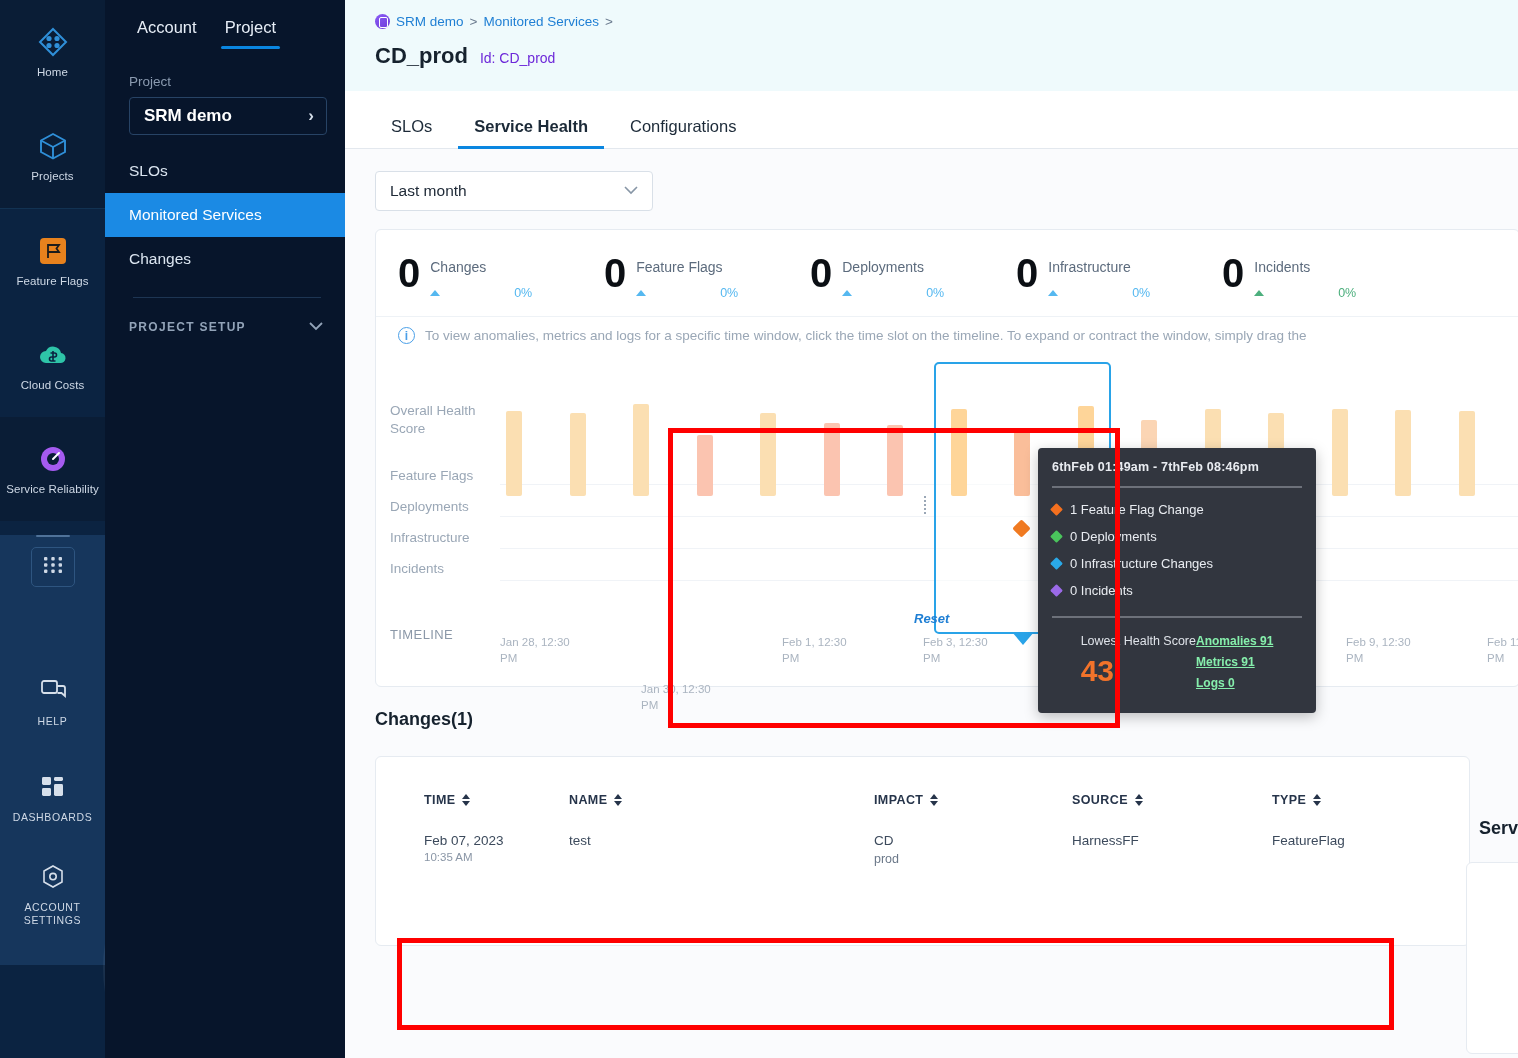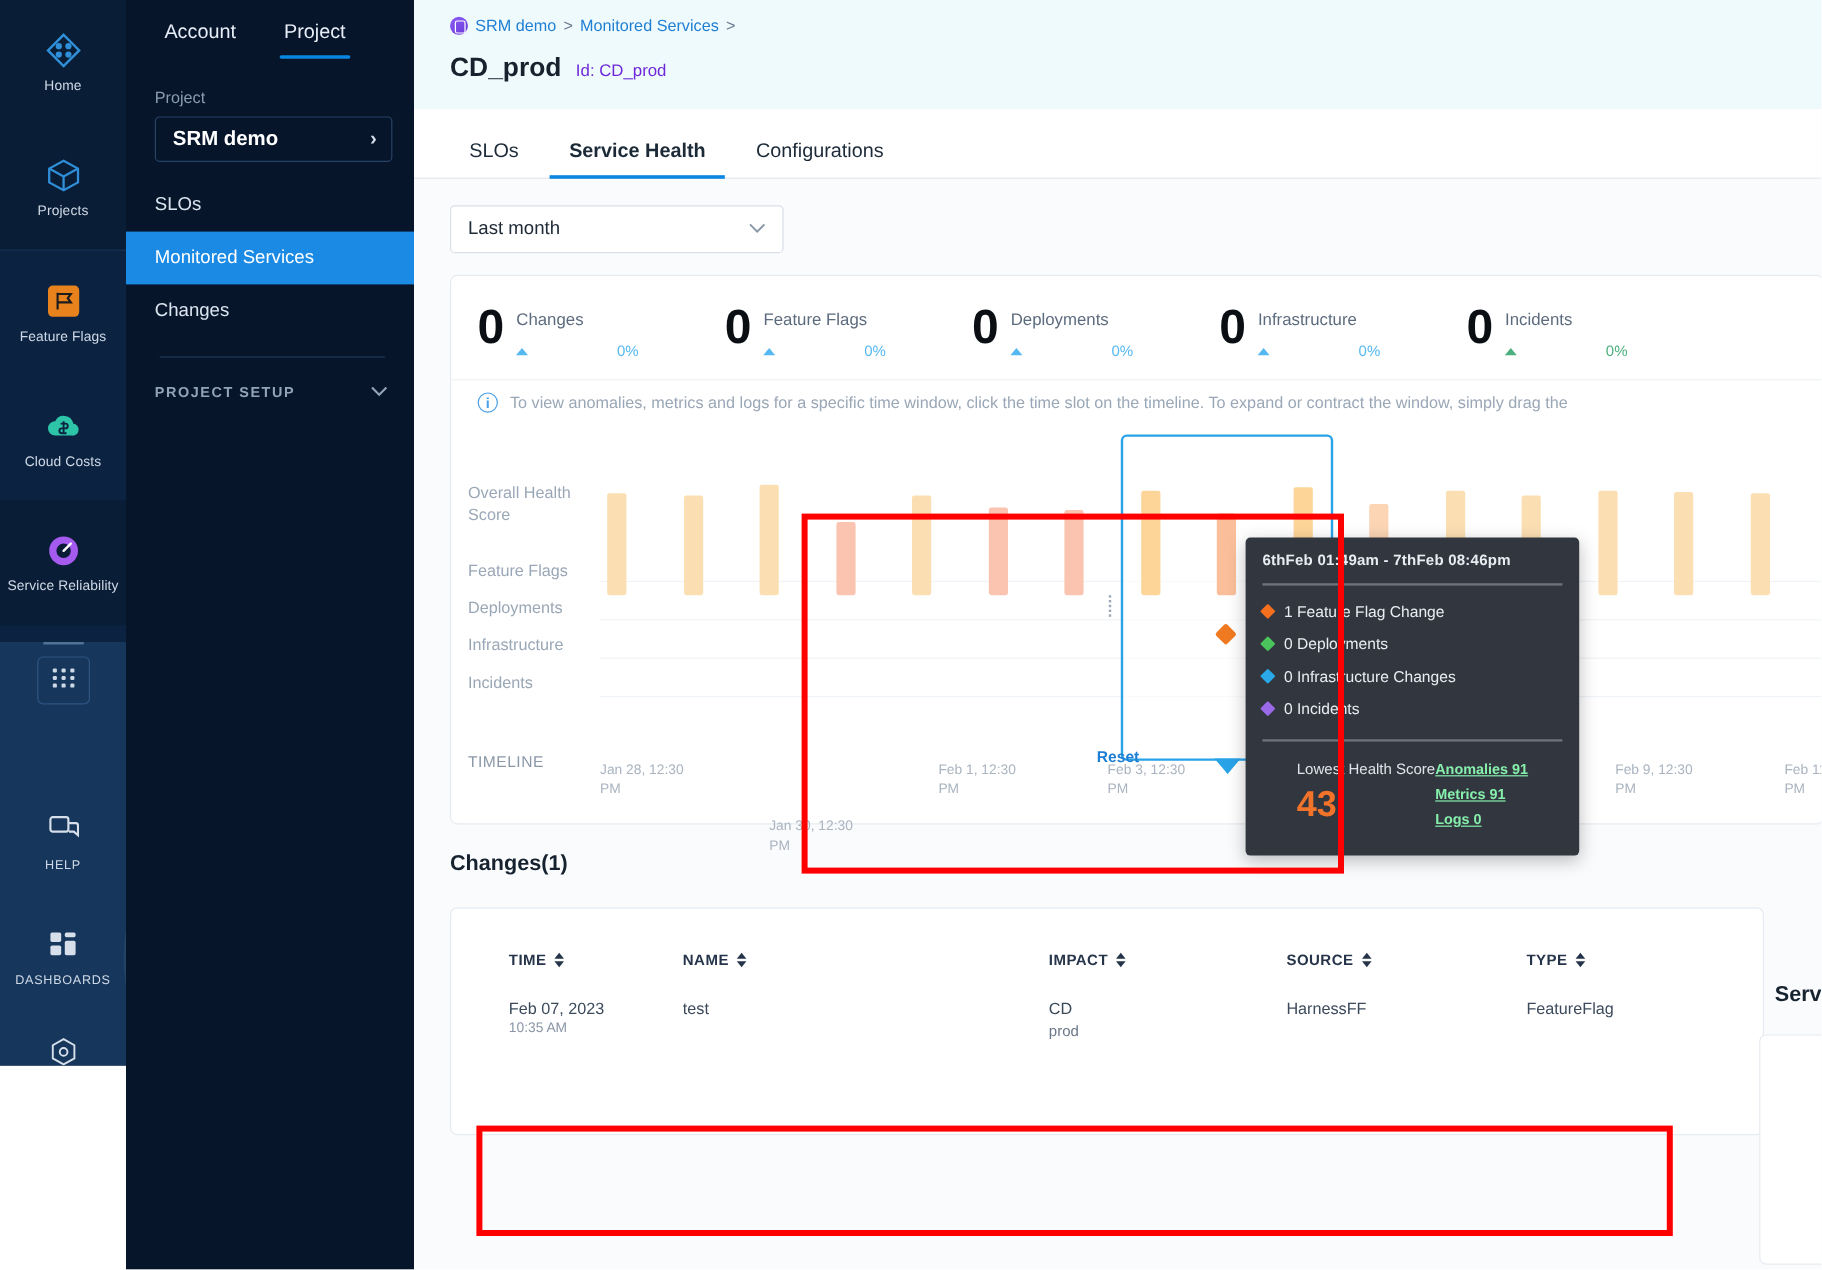--- a/index.html
+++ b/index.html
@@ -6,21 +6,21 @@
   html, body {
     width: 1518px; height: 1058px;
     font-family: "Liberation Sans", sans-serif;
     background: #ffffff;
     overflow: hidden;
   }
   .app { position: relative; width: 1518px; height: 1058px; display: flex; }
 
   
   .rail {
-    width: 105px; height: 888px;
+    width: 105px; height: 1058px;
     background: #0b2341;
     position: relative;
     flex: 0 0 105px;
     overflow: hidden;
   }
   .rail-bg-check {
     position: absolute; left: 100px; bottom: -60px;
     width: 300px; height: 300px;
     opacity: .06; pointer-events: none;
   }
@@ -40,21 +40,21 @@
     border: 1px solid #2e5580; border-radius: 5px;
     display:flex; align-items:center; justify-content:center;
   }
   .rail-item.small { height: 96px; font-size: 10.5px; letter-spacing:.6px; }
 
   
   .nav {
     width: 240px; flex: 0 0 240px; height: 1058px;
     background: #07152b; position: relative;
   }
-  .nav-tabs { display: flex; gap: 12px; padding: 10px 0 0 18px; }
+  .nav-tabs { display: flex; gap: 0; padding: 10px 0 0 18px; }
   .nav-tab {
     color: #e7eef7; font-size: 16.5px; padding: 8px 14px 12px;
     position: relative;
   }
   .nav-tab.active::after {
     content:""; position:absolute; left: 10px; right: 10px; bottom: 0;
     height: 3px; background: #0a86e0; border-radius: 2px;
   }
   .nav-label { color: #8b9bb0; font-size: 13.5px; padding: 25px 0 8px 24px; }
   .proj-select {
@@ -514,21 +514,21 @@
         <div class="axis" id="axis">
             <div class="tick" style="left: 0px;">Jan 28, 12:30 PM</div>
             <div class="tick" style="left: 141px; margin-top: 47px;">Jan 30, 12:30 PM</div>
             <div class="tick" style="left: 282px;">Feb 1, 12:30 PM</div>
             <div class="tick" style="left: 423px;">Feb 3, 12:30 PM</div>
             <div class="tick" style="left: 564px;">Feb 5, 12:30 PM</div>
             <div class="tick" style="left: 705px;">Feb 7, 12:30 PM</div>
             <div class="tick" style="left: 846px;">Feb 9, 12:30 PM</div>
             <div class="tick" style="left: 987px;">Feb 11, 12:30 PM</div>
           </div>
-        <div class="reset-link" id="reset-link" style="left:538px; bottom:48px;">Reset</div>
+        <div class="reset-link" id="reset-link" style="left:538px; bottom:60px;font-style:italic;">Reset</div>
       </div>
     </div>
 
     <div class="tooltip">
       <div class="tt-title">6thFeb 01:49am - 7thFeb 08:46pm</div>
       <div class="tt-hr"></div>
 
       <div class="tt-li">
         <span class="dot" style="background:#f4701f"></span>
         <span>1 Feature Flag Change</span>

